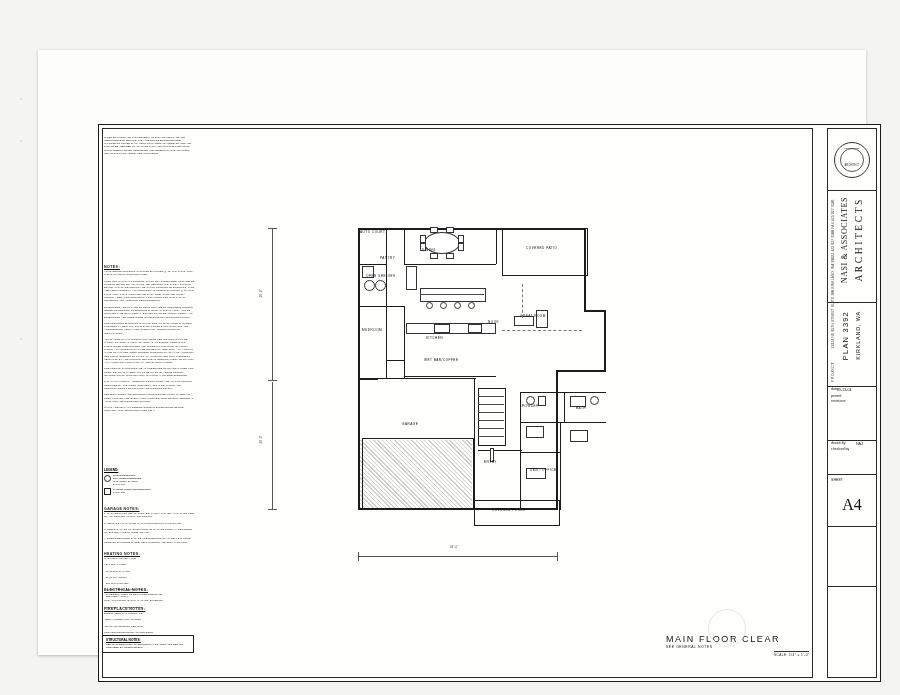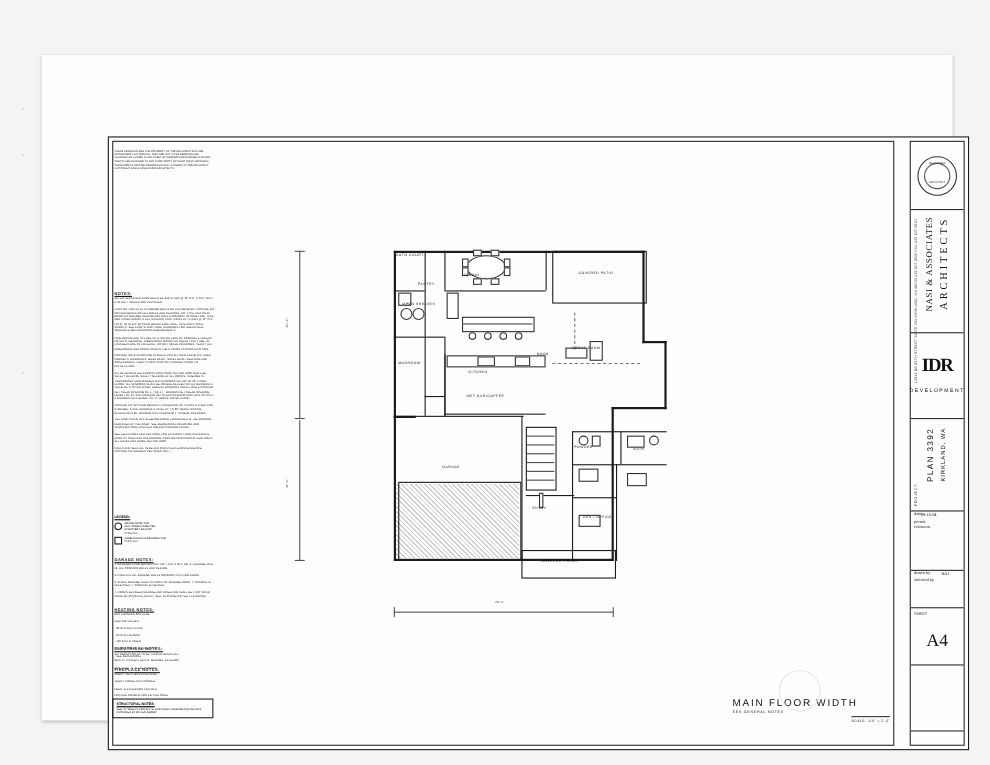--- a/index.html
+++ b/index.html
@@ -550,45 +550,41 @@
       <div class="dim" style="left:-13px; top:86px; transform:rotate(-90deg); transform-origin:left center;">40'-0"</div>
       <div class="dim" style="left:-13px; top:232px; transform:rotate(-90deg); transform-origin:left center;">30'-0"</div>
 
       <div class="dimline" style="left:84px; top:346px; width:200px; height:0.6px;"></div>
       <div class="tick" style="left:84px; top:342px; width:0.6px; height:9px;"></div>
       <div class="tick" style="left:283px; top:342px; width:0.6px; height:9px;"></div>
       <div class="dim" style="left:176px; top:336px;">43'-0"</div>
     </div>
 
     <div class="plan-title">
-      <div class="t1">MAIN FLOOR WIDTH</div>
+      <div class="t1">MAIN FLOOR CLEAR</div>
       <div class="t2">SEE GENERAL NOTES</div>
     </div>
     <div class="plan-scale">SCALE: 1/4" = 1'-0"</div>
 
     <div class="title-col">
 
       <div class="tb-cell tb-logo">
         <div class="logo-circ">
           <div class="logo-inner"></div>
           <div class="logo-top">REGISTERED</div>
           <div class="logo-txt">ARCHITECT</div>
         </div>
       </div>
 
       <div class="tb-cell tb-firm">
         <div class="firm-name vert">NASI &amp; ASSOCIATES</div>
         <div class="firm-arch vert">ARCHITECTS</div>
         <div class="firm-addr vert">12814 NE 85TH STREET  SUITE 200  KIRKLAND, WA 98033   425 827 9500   FAX 425 827 9501</div>
       </div>
 
-      <div class="tb-cell tb-dev">
-        <div class="dev-mark">IDR</div>
-        <div class="dev-sub">DEVELOPMENT</div>
-      </div>
 
       <div class="tb-cell tb-proj">
         <div class="proj-name vert">PLAN 3392</div>
         <div class="proj-loc vert">KIRKLAND, WA</div>
         <div class="proj-label vert">PROJECT</div>
       </div>
 
       <div class="tb-cell tb-issue">
         <div class="issue-line">date:</div>
         <div class="issue-line" style="padding-left:9px; margin-top:-4px;">09-13-04</div>

